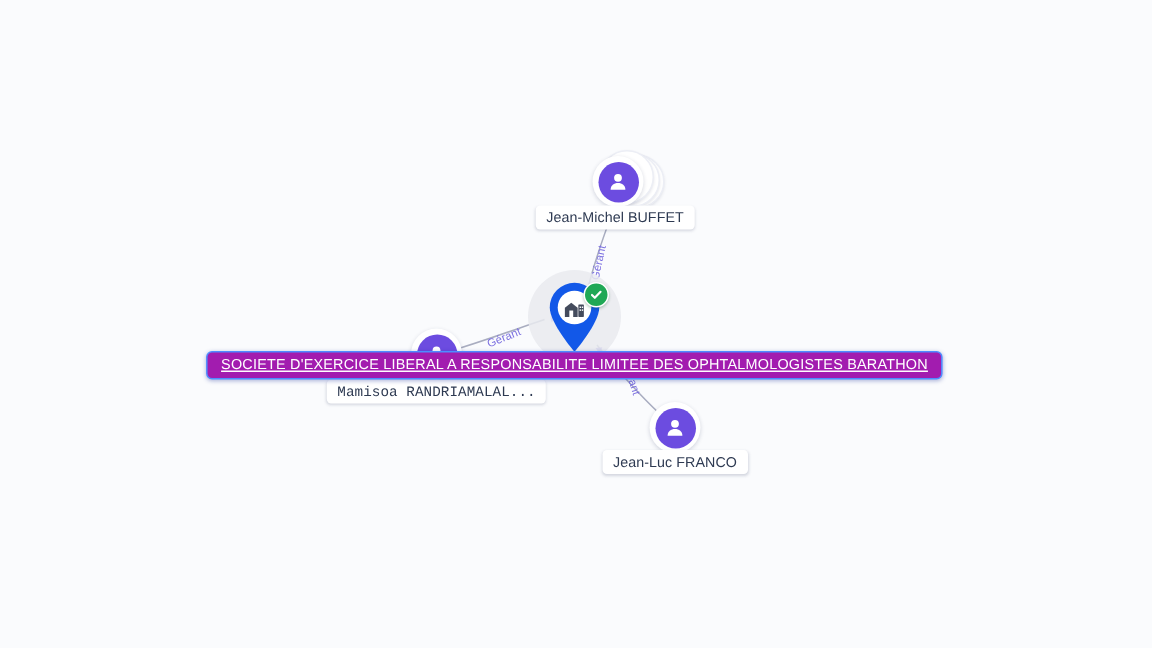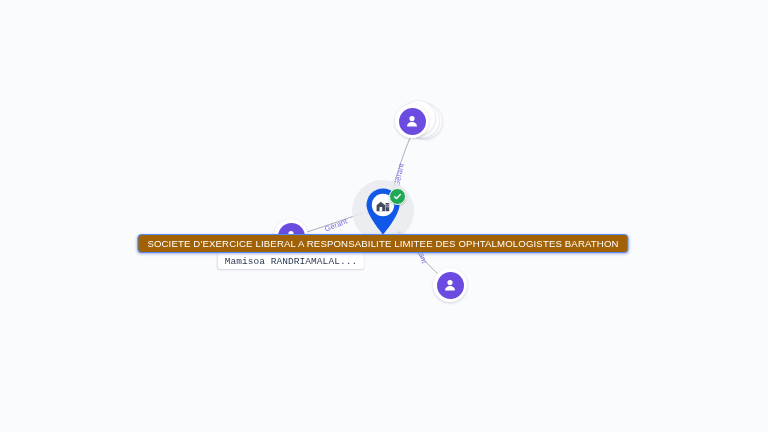--- a/index.html
+++ b/index.html
@@ -147,29 +147,30 @@
     color: #2e3a52;
     white-space: nowrap;
     box-shadow: 0 1px 2px rgba(40,50,90,.18);
     letter-spacing: .05px;
   }
 
   
   .selected-bar {
     position: absolute;
     transform: translateX(-50%);
-    background: #a16207;
+    background: #a21caf;
     border: 1px solid #4d8cff;
     border-radius: 4px;
     color: #ffffff;
     font-size: 9.6px;
     letter-spacing: .15px;
     padding: 3px 9px;
     white-space: nowrap;
     box-shadow: 0 1px 3px rgba(20,40,150,.35);
+    text-decoration: underline;
   }
 </style>
 </head>
 <body>
 
 <div id="graph-canvas">
 
   <svg id="edge-layer" viewBox="0 0 768 432" xmlns="http://www.w3.org/2000/svg">
 
     <path d="M 392 192 C 396 176 404 152 410 138" fill="none" stroke="#9a9fb5" stroke-width="1" opacity=".85"></path>
@@ -196,20 +197,21 @@
       <div class="stack-card stack-1"></div>
       <div class="avatar-ring"></div>
       <div class="avatar-core">
         <svg width="16" height="16" viewBox="0 0 24 24" aria-hidden="true">
           <circle cx="12" cy="8.3" r="3.9" fill="#ffffff"></circle>
           <path d="M4.6 20.2c0-4.1 3.3-6.6 7.4-6.6s7.4 2.5 7.4 6.6z" fill="#ffffff"></path>
         </svg>
       </div>
     </div>
   </div>
+  <div class="node-label" style="left:410px; top:137px;">Jean-Michel BUFFET</div>
 
   <div class="node" style="left:291px; top:236px;">
     <div class="avatar-wrap">
       <div class="avatar-ring"></div>
       <div class="avatar-core">
         <svg width="16" height="16" viewBox="0 0 24 24" aria-hidden="true">
           <circle cx="12" cy="8.3" r="3.9" fill="#ffffff"></circle>
           <path d="M4.6 20.2c0-4.1 3.3-6.6 7.4-6.6s7.4 2.5 7.4 6.6z" fill="#ffffff"></path>
         </svg>
       </div>
@@ -220,20 +222,21 @@
     <div class="avatar-wrap">
       <div class="avatar-ring"></div>
       <div class="avatar-core">
         <svg width="16" height="16" viewBox="0 0 24 24" aria-hidden="true">
           <circle cx="12" cy="8.3" r="3.9" fill="#ffffff"></circle>
           <path d="M4.6 20.2c0-4.1 3.3-6.6 7.4-6.6s7.4 2.5 7.4 6.6z" fill="#ffffff"></path>
         </svg>
       </div>
     </div>
   </div>
+  <div class="node-label" style="left:450px; top:300px;">Jean-Luc FRANCO</div>
 
   <div class="node" style="left:383px; top:211px;">
     <div class="pin-wrap">
       <div class="pin-halo"></div>
       <svg class="pin-shape" viewBox="0 0 36 48" xmlns="http://www.w3.org/2000/svg">
         <path d="M18 47.5 C 18 47.5 34.5 28.5 34.5 18 A 16.5 16.5 0 1 0 1.5 18 C 1.5 28.5 18 47.5 18 47.5 Z" fill="#1258e8"></path>
         <circle cx="18" cy="18" r="11.2" fill="#ffffff"></circle>
       </svg>
       <div class="pin-inner-icon">
         <svg width="14" height="13" viewBox="0 0 24 22" aria-hidden="true">

